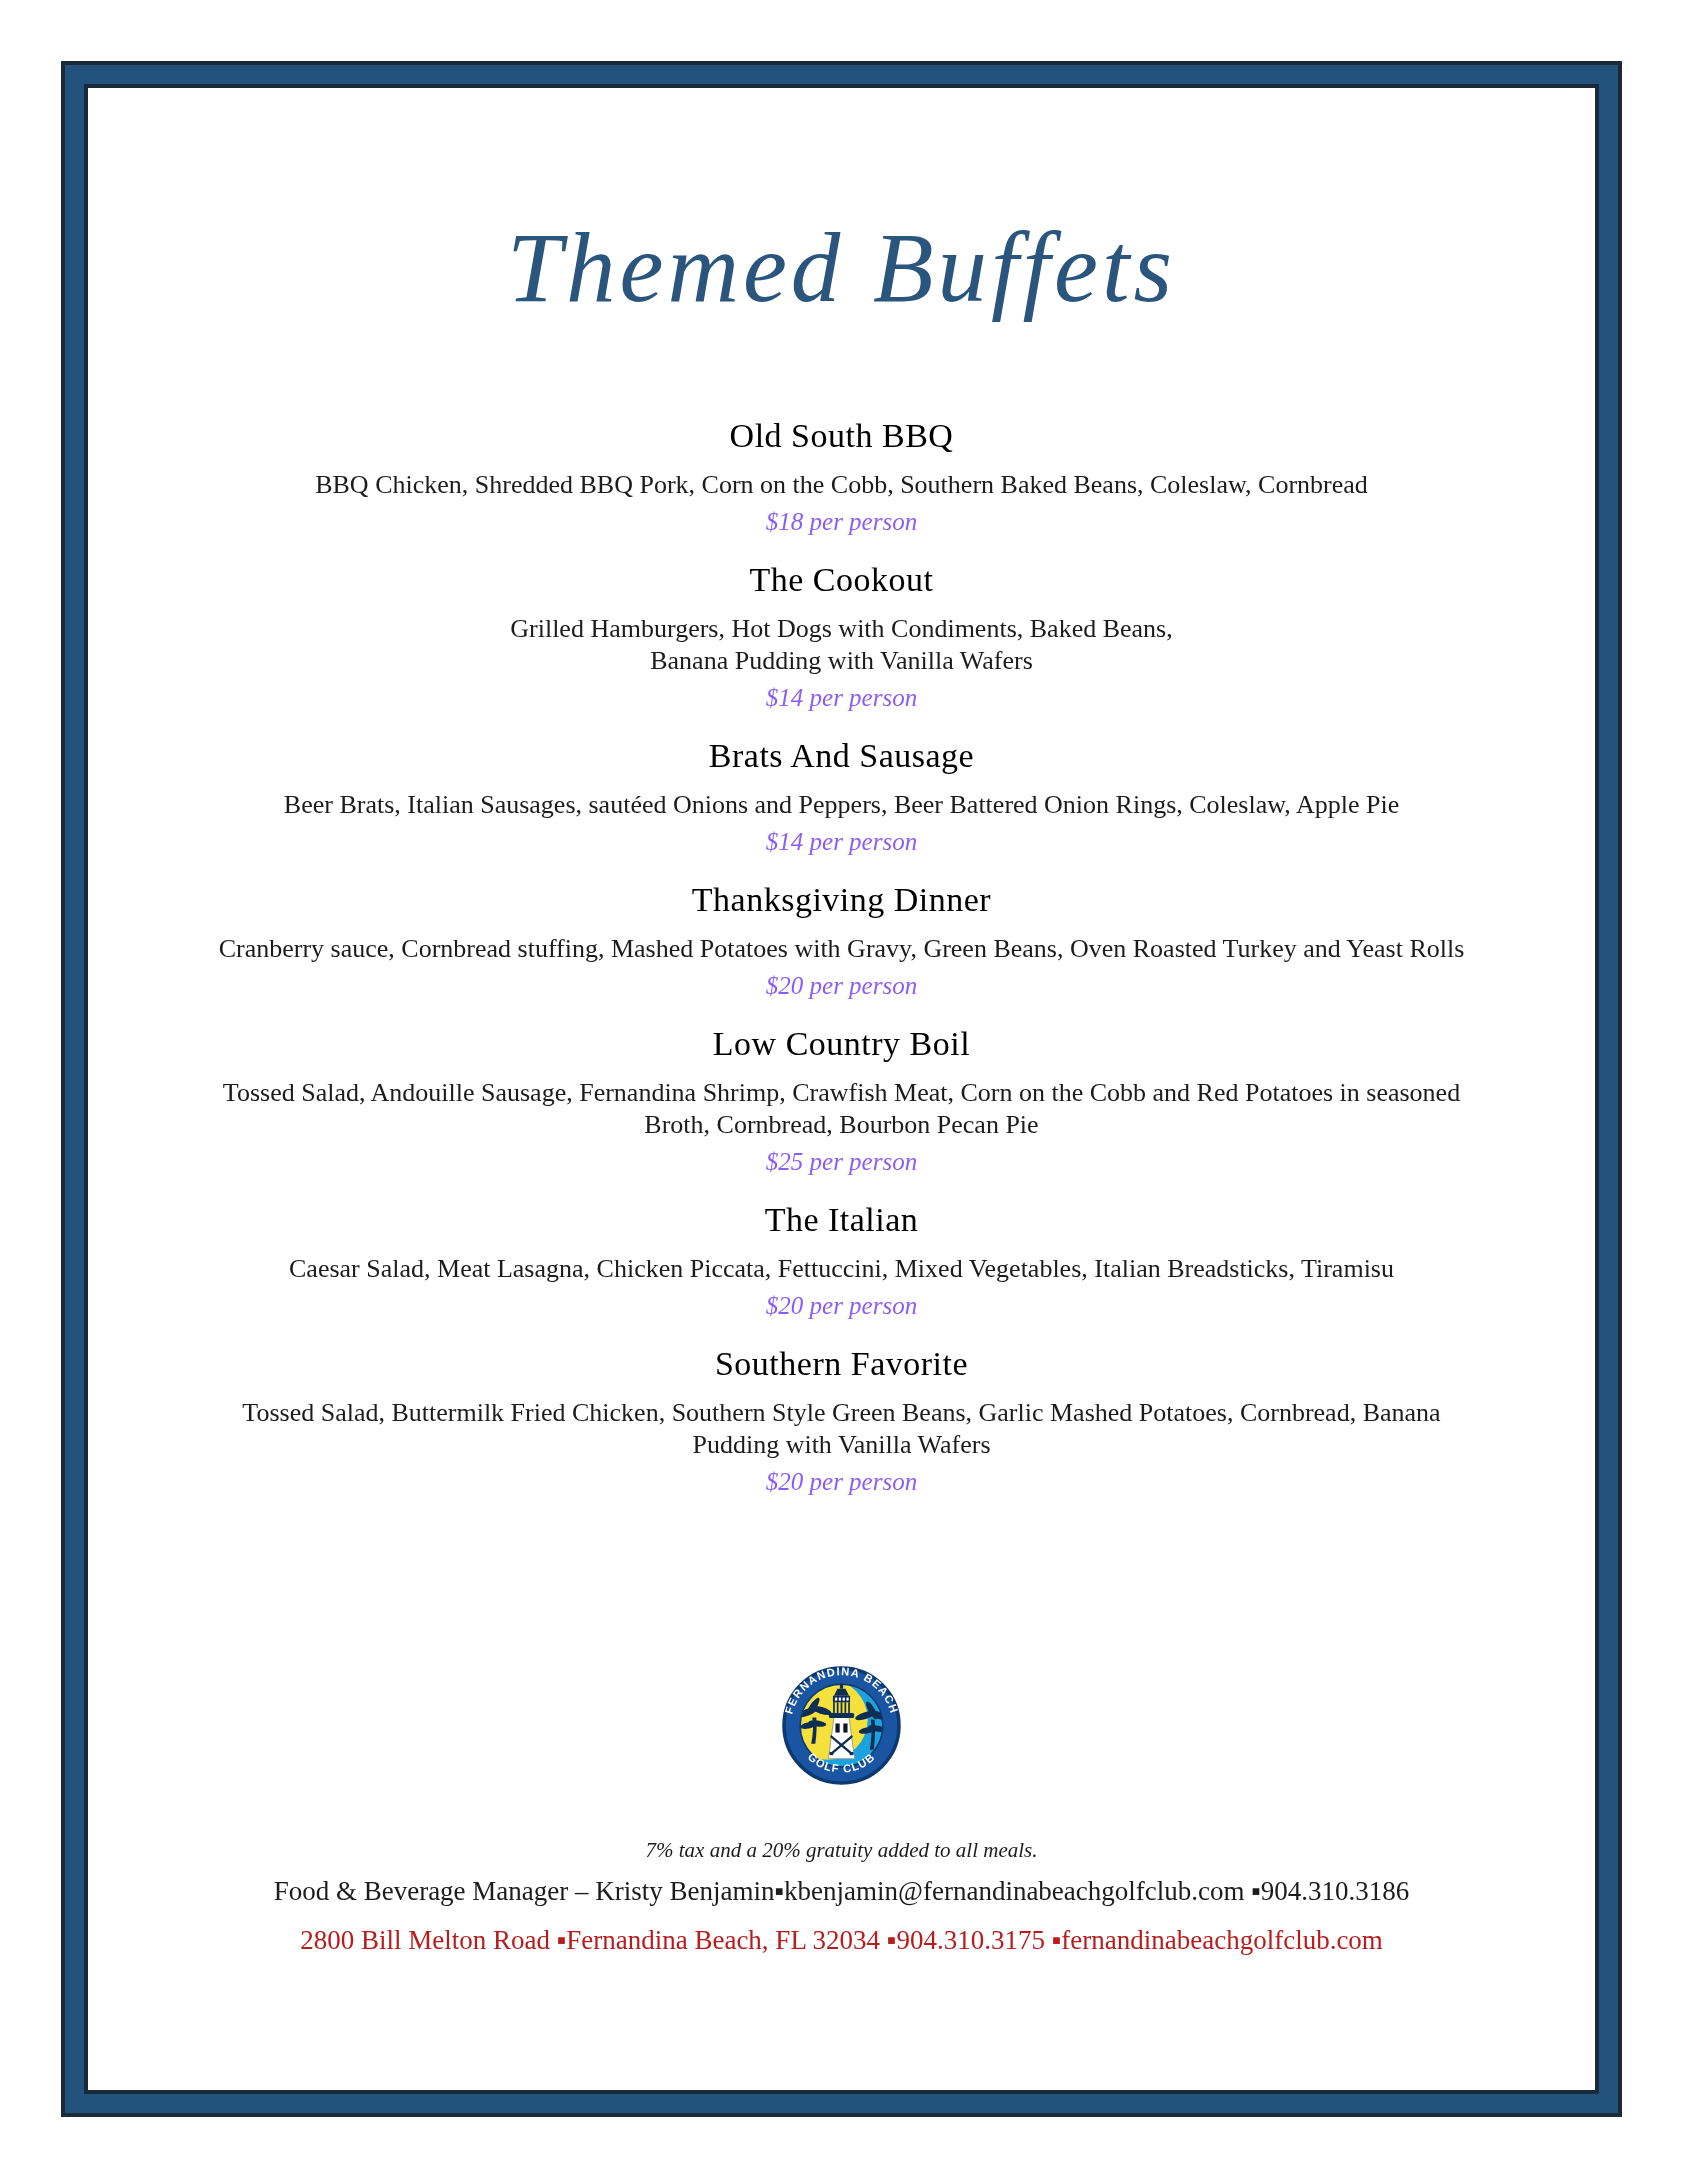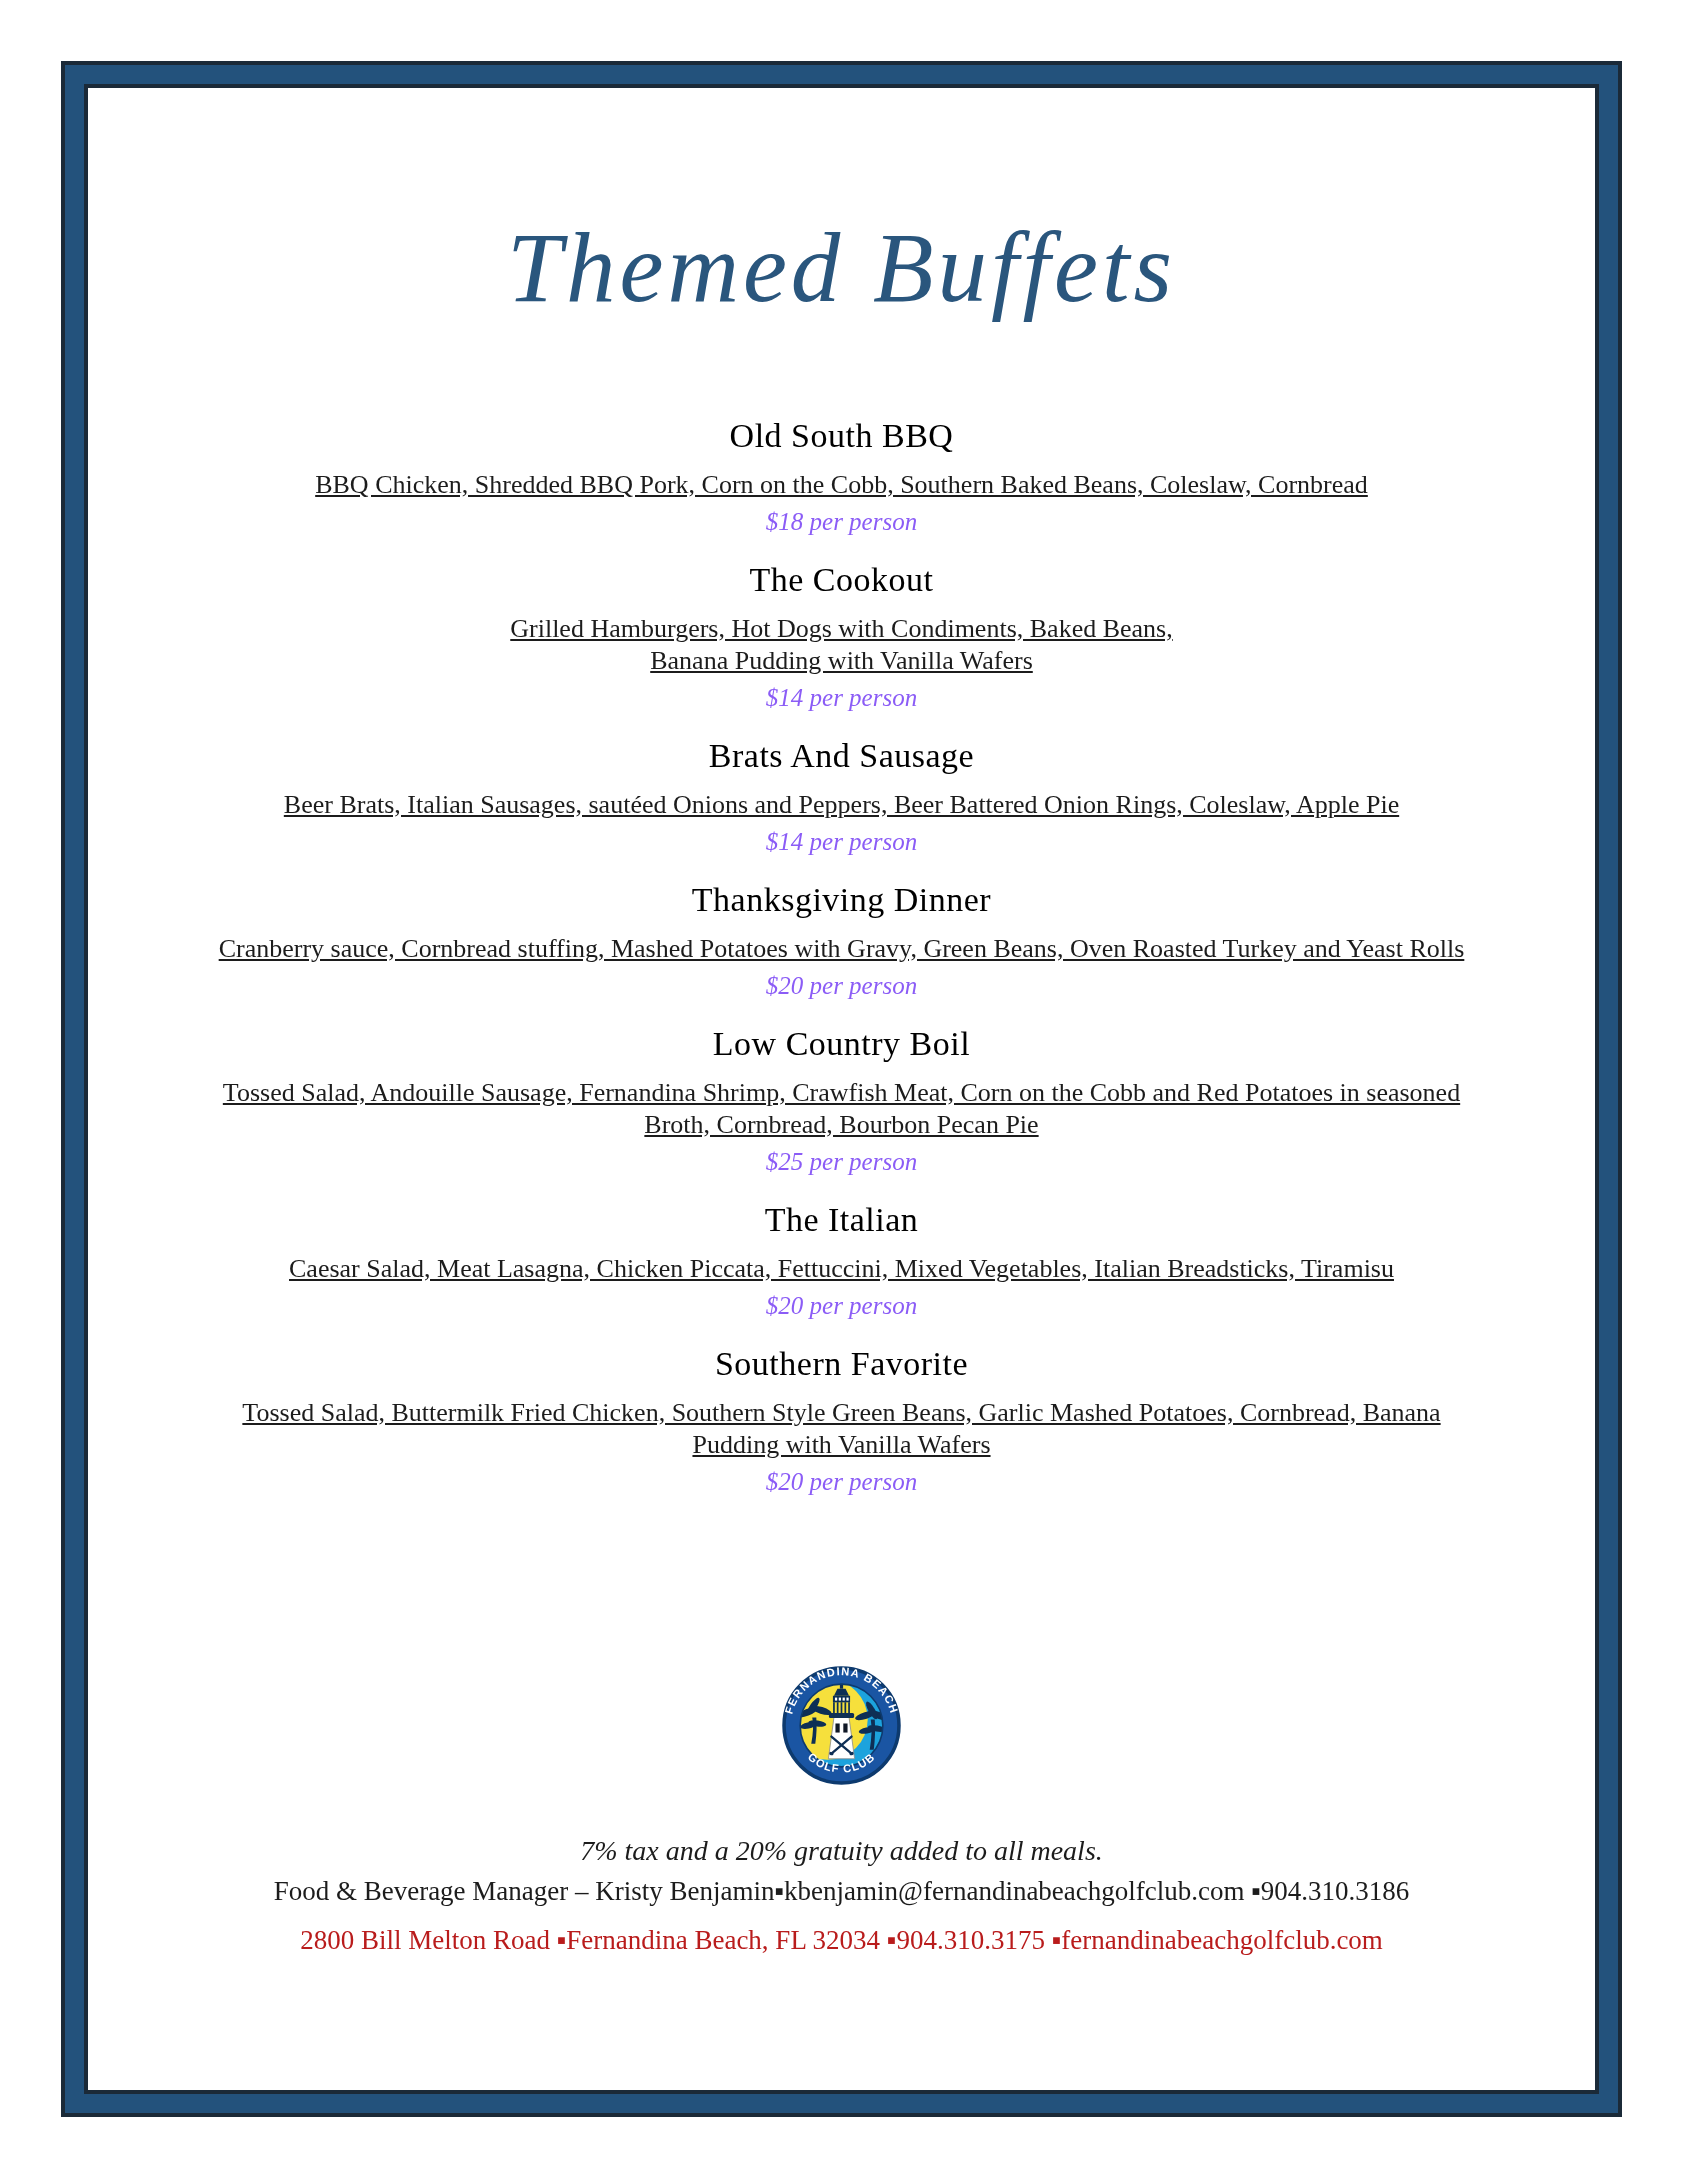--- a/index.html
+++ b/index.html
@@ -45,34 +45,33 @@
     margin: 0 0 14px 0;
     letter-spacing: 0.5px;
   }
   .section-desc {
     font-size: 26px;
     line-height: 32px;
     margin: 0 auto;
     max-width: 1406px;
     white-space: pre-line;
     color: #1c1c1c;
-    text-decoration: underline;
   }
   .section-price {
     font-size: 25px;
     line-height: 31px;
     margin-top: 5px;
     font-style: italic;
     color: #8b5cf6;
   }
   .logo-wrap { margin-top: 168px; height: 121px; }
   .logo-wrap svg { width: 121px; height: 121px; }
   .footer { margin-top: 50px; }
   .tax-note {
-    font-size: 28px;
+    font-size: 21px;
     line-height: 29px;
     font-style: italic;
     color: #1c1c1c;
   }
   .manager-line {
     margin-top: 10px;
     font-size: 27px;
     line-height: 33px;
     color: #1c1c1c;
   }

